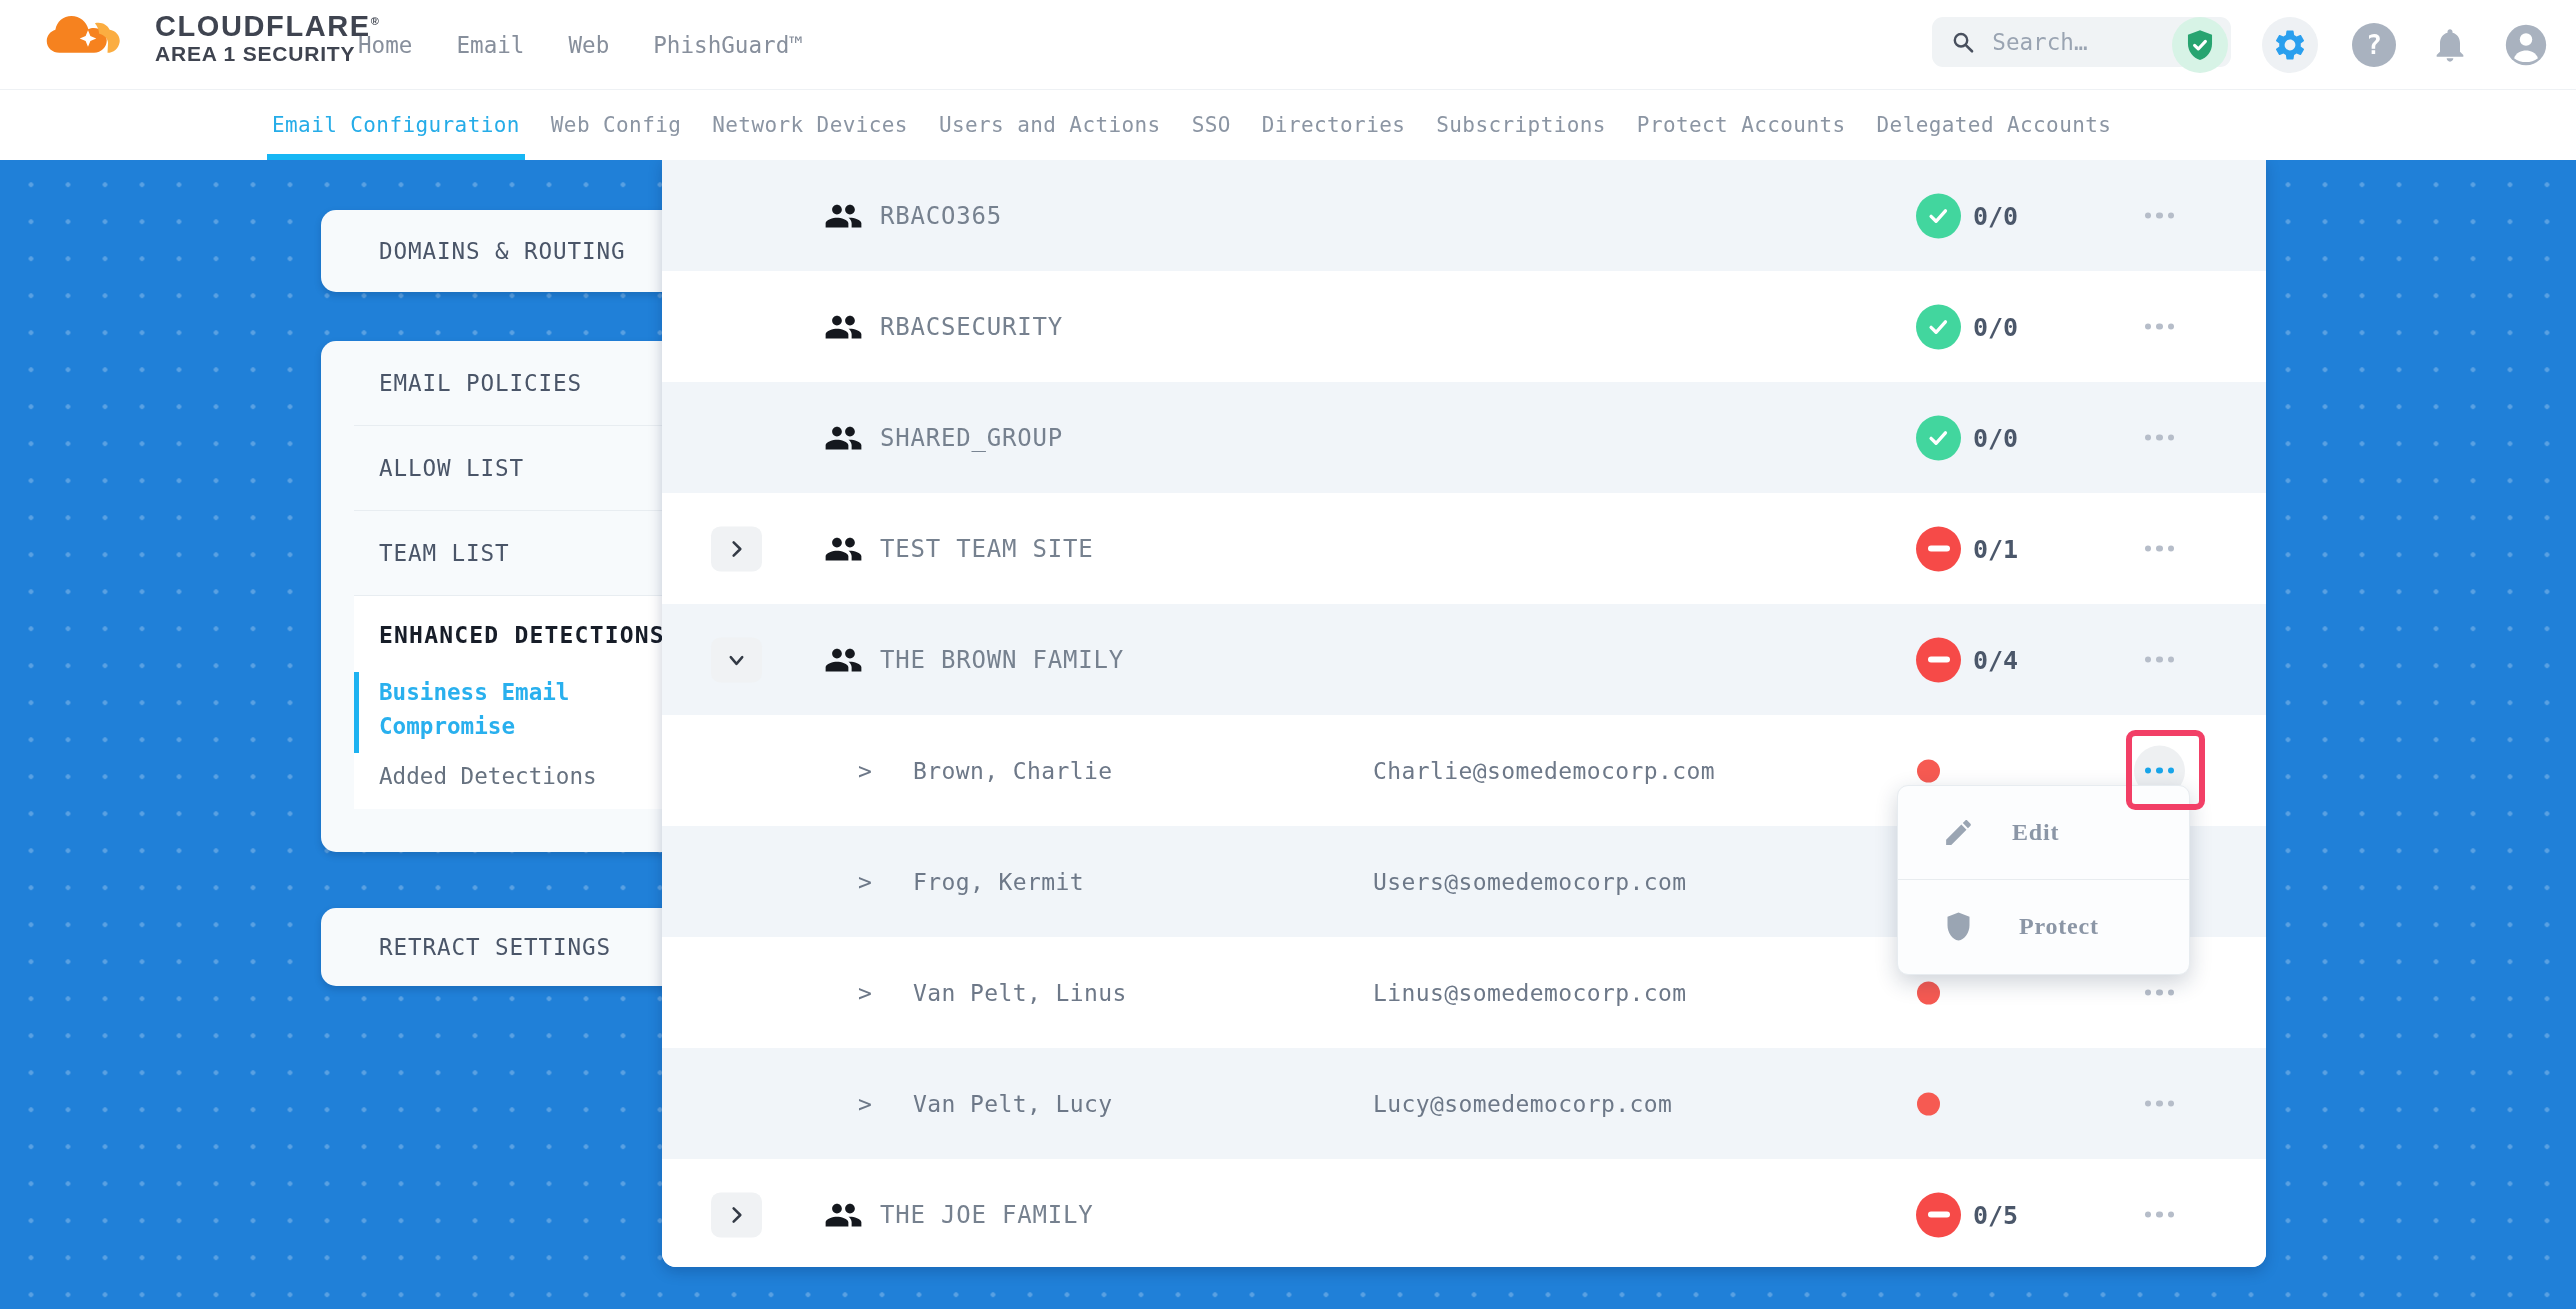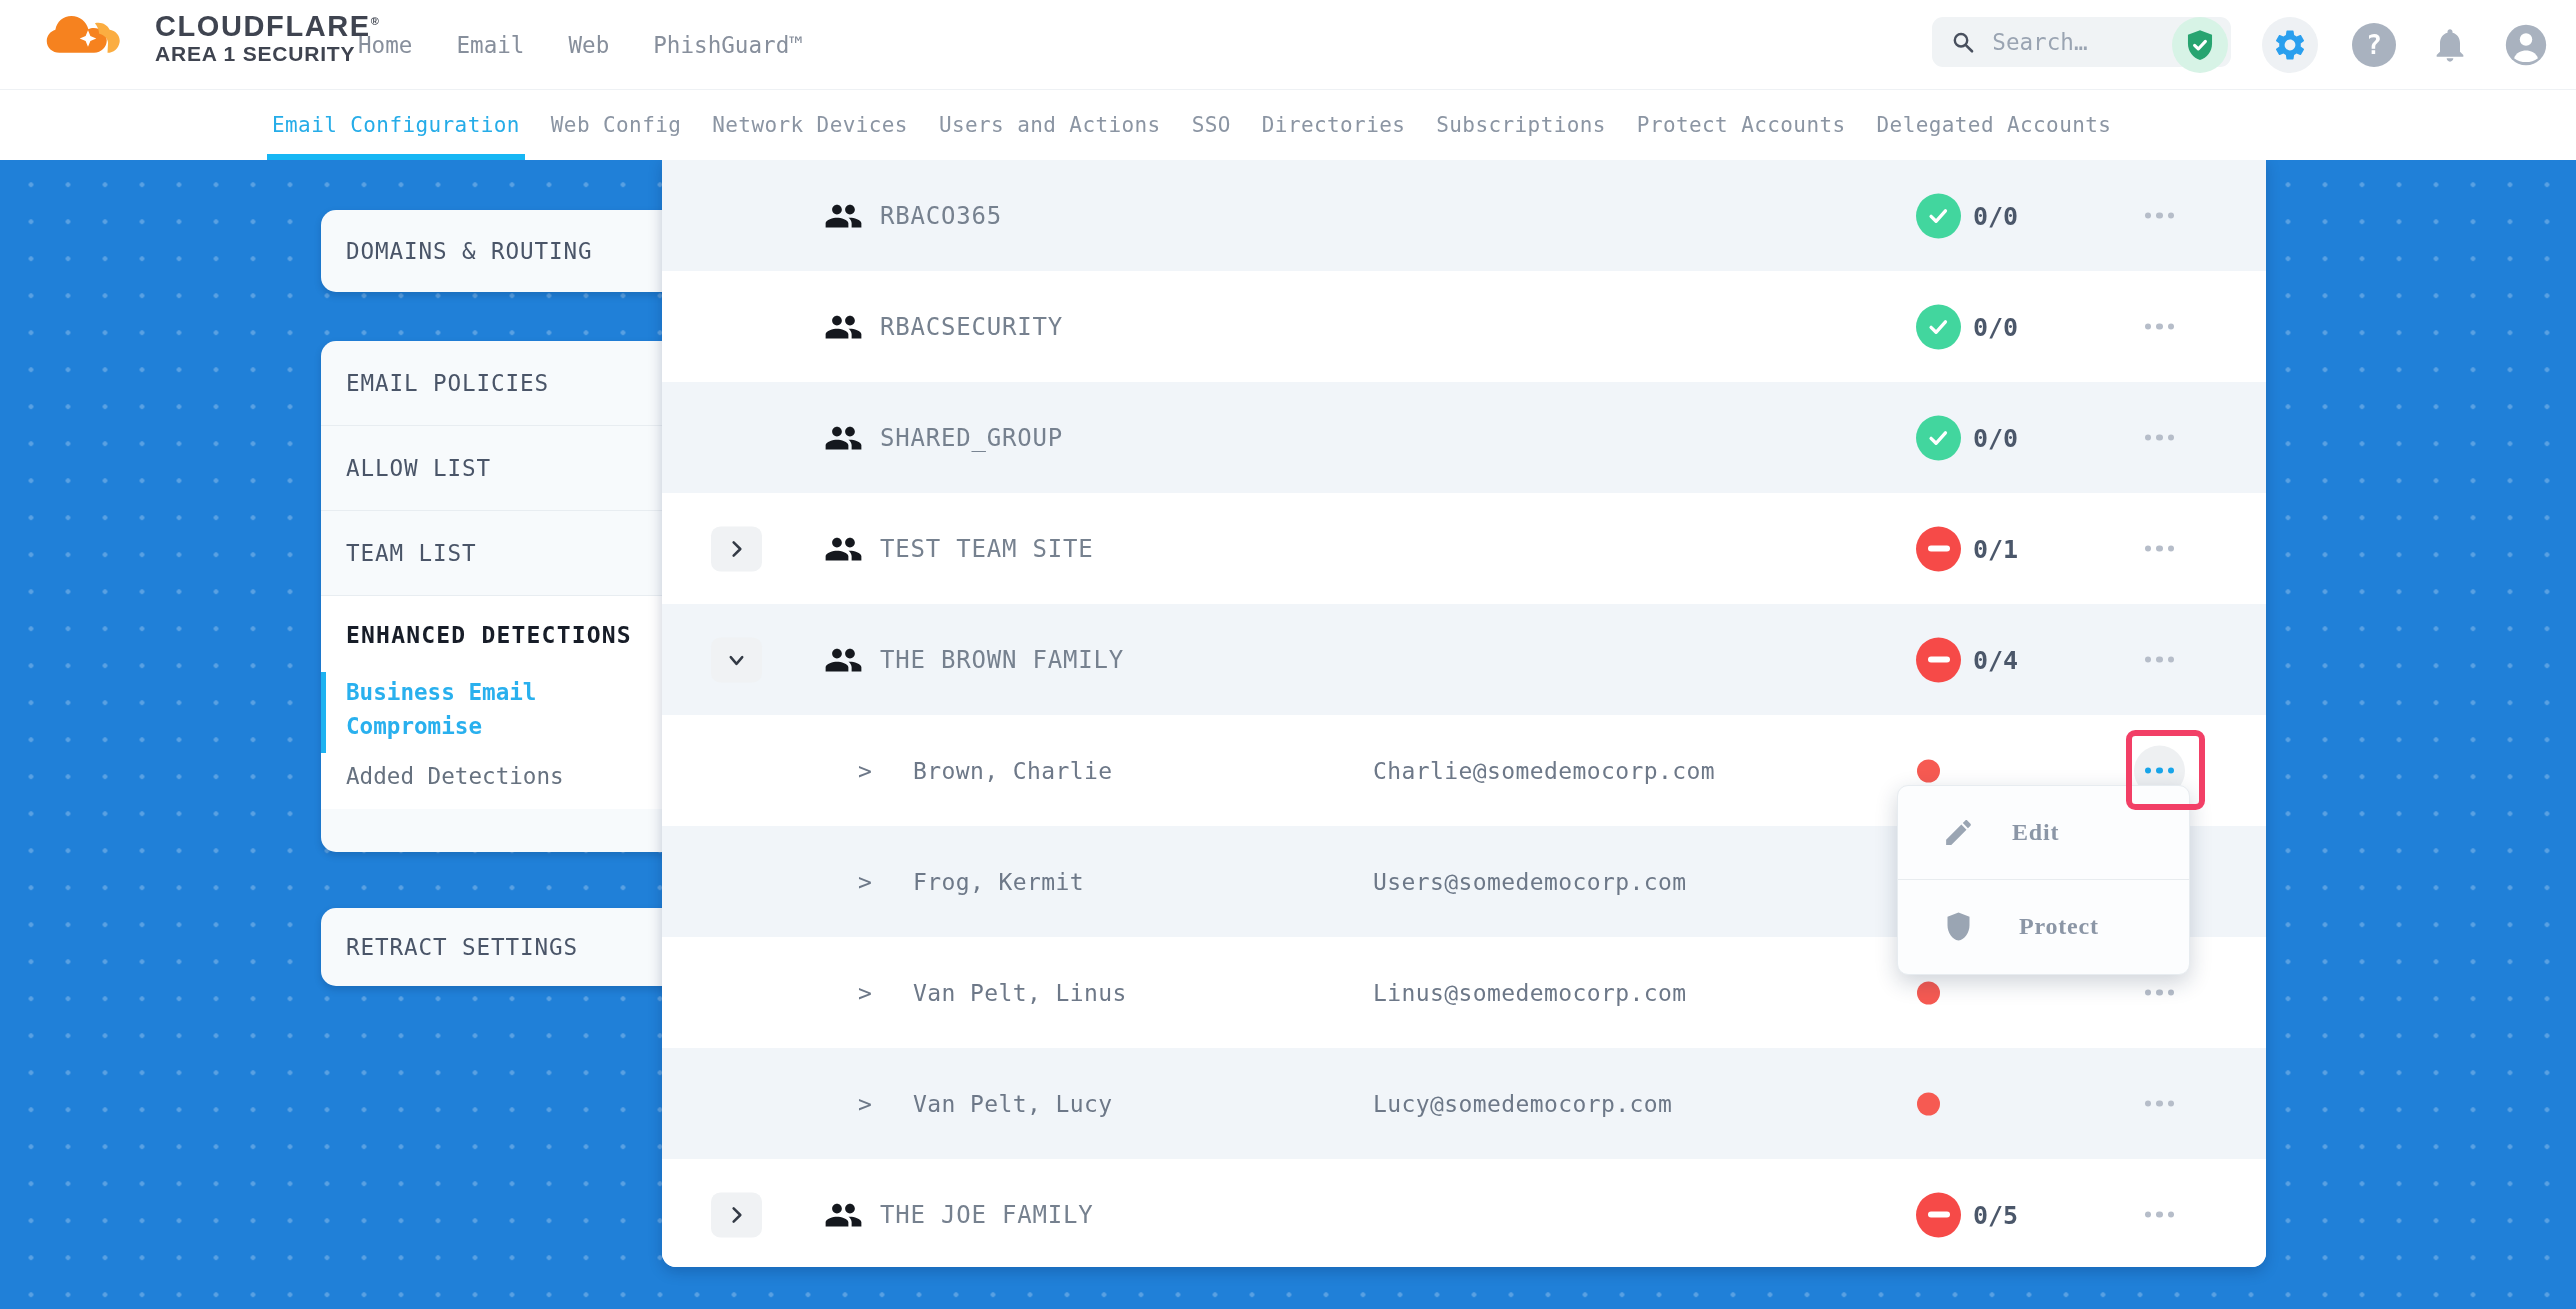--- a/index.html
+++ b/index.html
@@ -37,21 +37,21 @@
   .tab.active::after{content:"";position:absolute;left:-4.7px;right:-4.7px;bottom:0;height:6.2px;background:#17b6f4;}
 
   
   .canvas{position:absolute;left:0;top:160px;width:2576px;height:1149px;background-color:#2080d8;
           background-image:radial-gradient(rgba(255,255,255,.26) 2px, transparent 2.6px);
           background-size:37px 37px;background-position:12.5px 6.2px;}
 
   
   .sidebar{position:absolute;left:321px;top:0;width:302px;}
   .card{position:absolute;left:0;width:364px;background:#f7fafc;border-radius:15px;
-        box-shadow:0 3.1px 7.8px rgba(0,25,70,.18);overflow:hidden;}
+        box-shadow:0 3.1px 7.8px rgba(0,25,70,.18);overflow:hidden;padding-left:33px;}
   .card-domains{top:50px;height:82px;}
   .card-policies{top:181px;height:511px;}
   .card-retract{top:748px;height:78px;}
   .sideitem{display:flex;align-items:center;padding:0 25px;font-size:22.6px;letter-spacing:0.9px;
             color:#4a5568;cursor:pointer;}
   .sideitem.h106{height:82px;}
   .sideitem.h108{height:84px;border-bottom:1.6px solid #e8edf1;}
   .activesection{background:#ffffff;padding:23px 25px 20px 25px;}
   .ed-label{font-size:23px;font-weight:bold;letter-spacing:1.2px;color:#171d28;line-height:33px;}
   .bec{position:relative;margin:23px 0 0 0;padding-left:0;}

